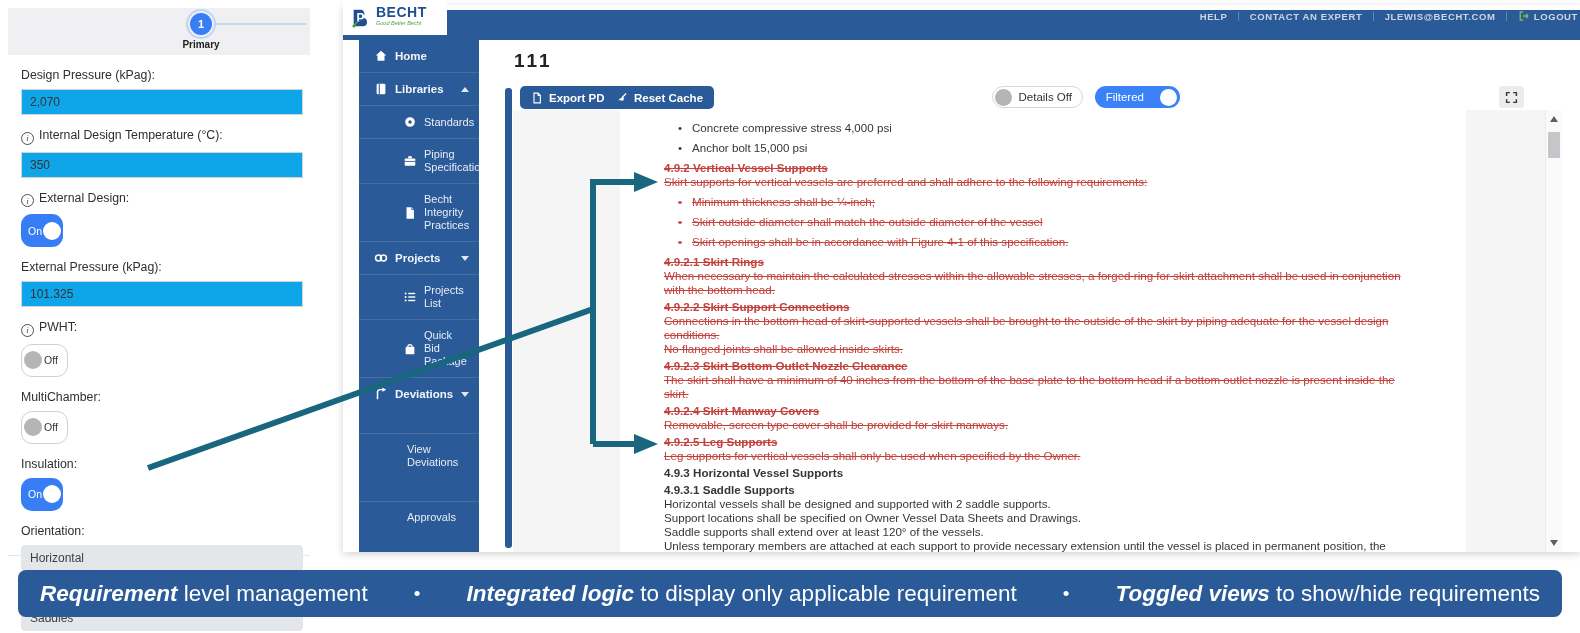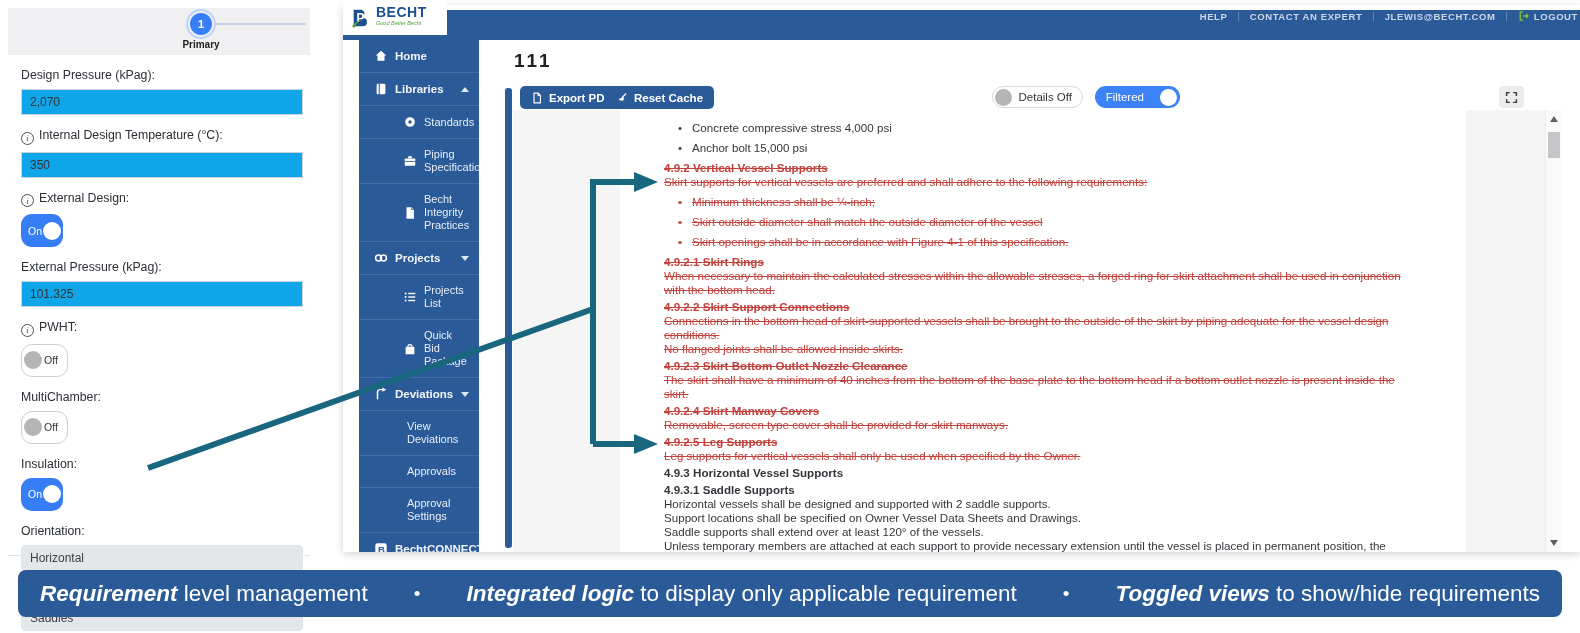--- a/index.html
+++ b/index.html
@@ -49,21 +49,21 @@
   .logo-tag{font-size:5.5px;font-style:italic;color:#51a33c;margin-top:1px;}
   .hdr-links{display:flex;align-items:center;gap:10px;padding-right:2px;white-space:nowrap;overflow:hidden;}
   .hdr-link{color:#ccd6e8;font-size:9.5px;font-weight:600;letter-spacing:.6px;cursor:pointer;display:flex;align-items:center;gap:4px;}
   .hdr-sep{color:rgba(255,255,255,.35);font-size:9px;}
 
   .sidebar{position:absolute;left:16px;top:35px;width:120px;bottom:0;background:var(--brand-blue);overflow:hidden;}
   .sb-item{position:relative;display:flex;align-items:center;gap:7px;color:#f2f5fa;cursor:pointer;
     padding:9px 22px 9px 15px;font-size:11.5px;font-weight:600;}
   .sb-item + .sb-item{border-top:1px solid rgba(255,255,255,.13);}
   .sb-item.sub{padding-left:44px;font-size:11px;font-weight:400;color:#e8edf6;}
-  .sb-item.sub.noicon{padding-left:48px;}
+  .sb-item.sub.noicon{padding-left:48px;margin-top:23px;}
   .sb-ico{width:14px;height:14px;flex:none;}
   .sb-label{line-height:13px;}
   .caret{position:absolute;right:10px;width:0;height:0;border-left:4px solid transparent;border-right:4px solid transparent;}
   .caret.up{border-bottom:5px solid #dfe7f3;}
   .caret.down{border-top:5px solid #dfe7f3;}
 
   .main{position:absolute;left:147px;top:35px;right:0;bottom:0;background:#fff;}
   .page-title{position:absolute;left:24px;top:10px;font-size:19px;font-weight:700;color:#222;letter-spacing:3px;}
   .accent-bar{position:absolute;left:15px;top:48px;bottom:4px;width:7px;background:var(--brand-blue);border-radius:3px;}
   .btn{position:absolute;top:46px;height:23px;border-radius:5px;background:var(--brand-blue);color:#fff;

